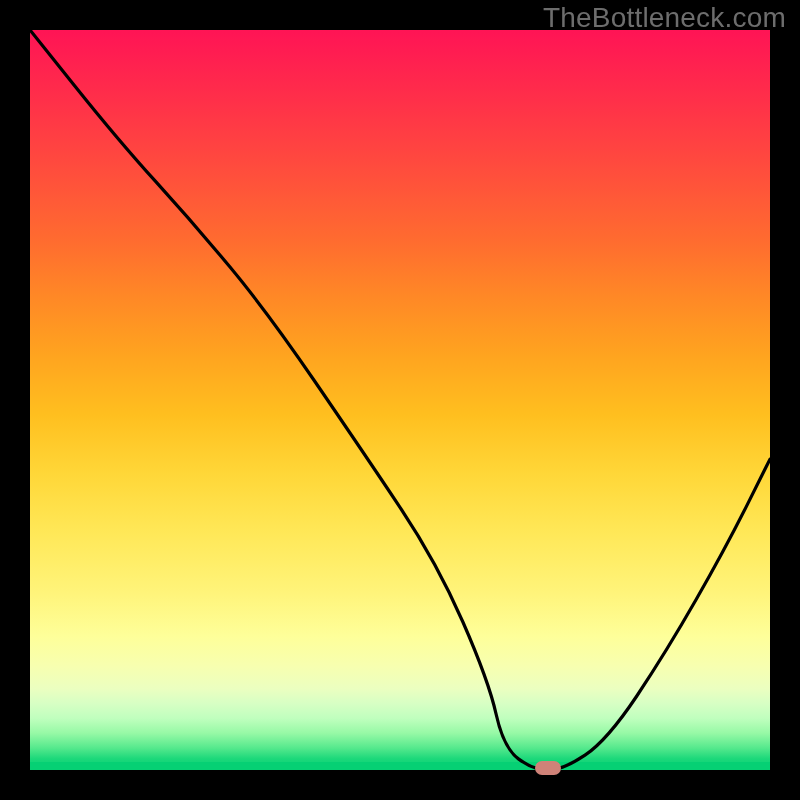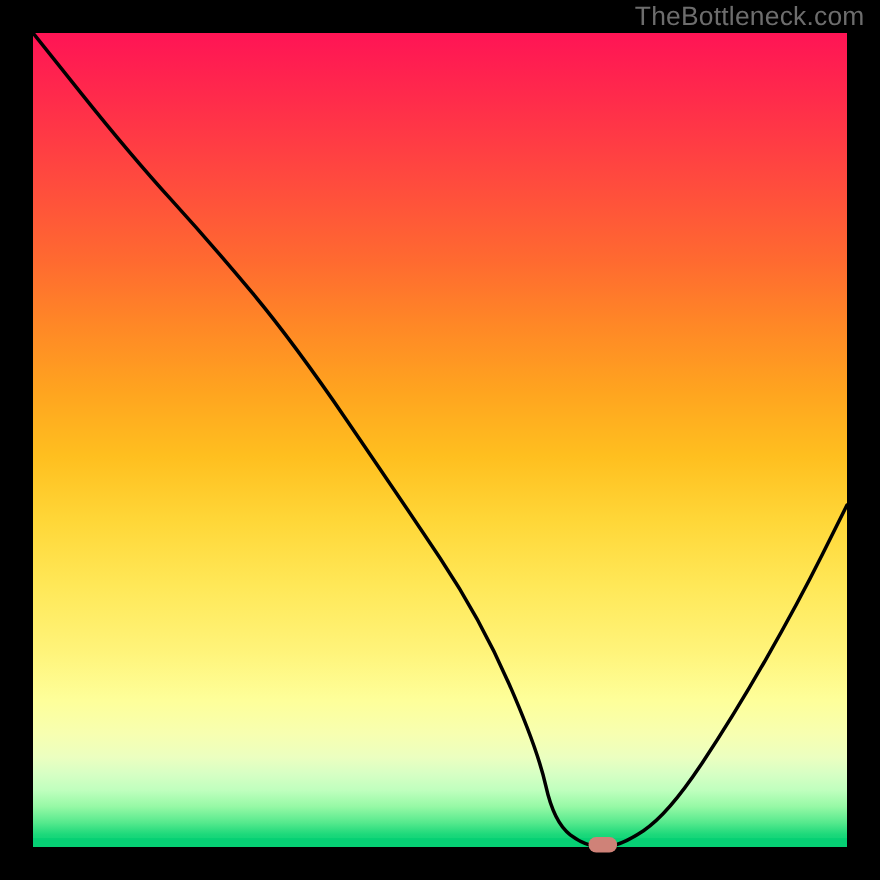--- a/index.html
+++ b/index.html
@@ -8,21 +8,21 @@
     position: relative;
     width: 800px;
     height: 800px;
     background: #000;
   }
   .watermark {
     position: absolute;
     top: 2px;
     right: 14px;
     font-family: Arial, Helvetica, sans-serif;
-    font-size: 24px;
+    font-size: 28px;
     color: #6d6d6d;
     letter-spacing: 0.2px;
   }
   .plot {
     position: absolute;
     left: 30px;
     top: 30px;
     width: 740px;
     height: 740px;
     background: linear-gradient(

